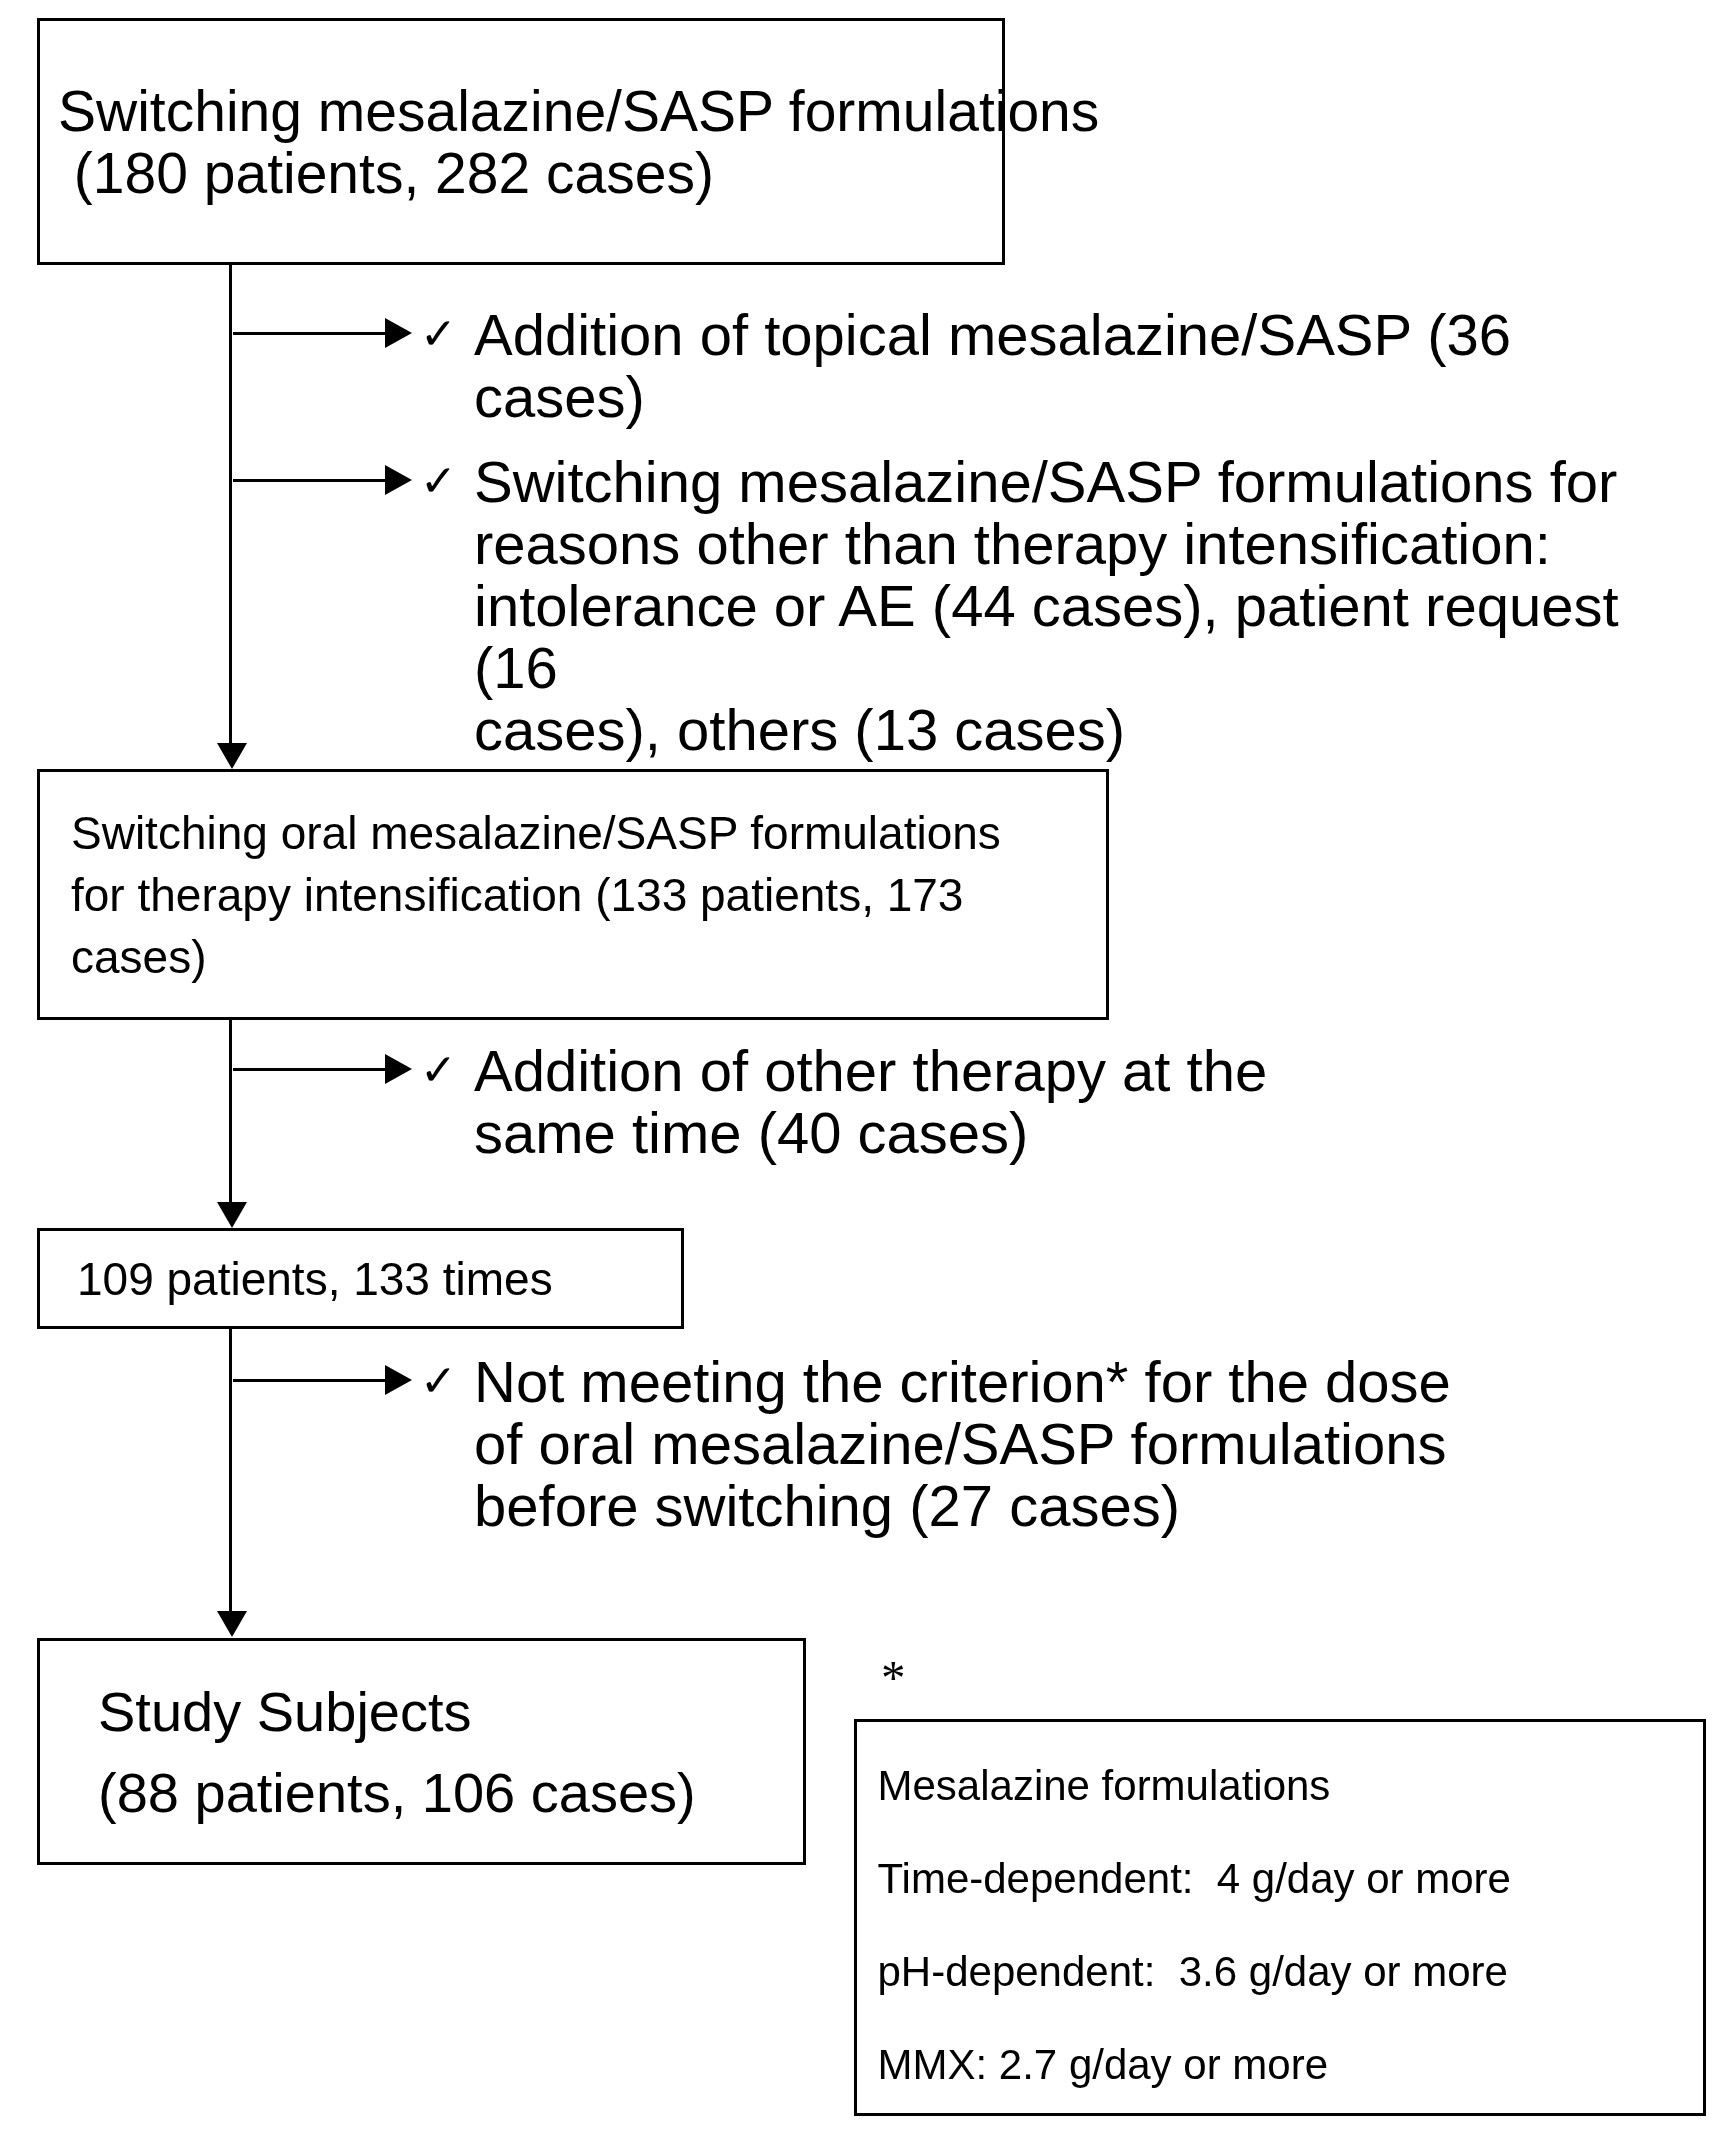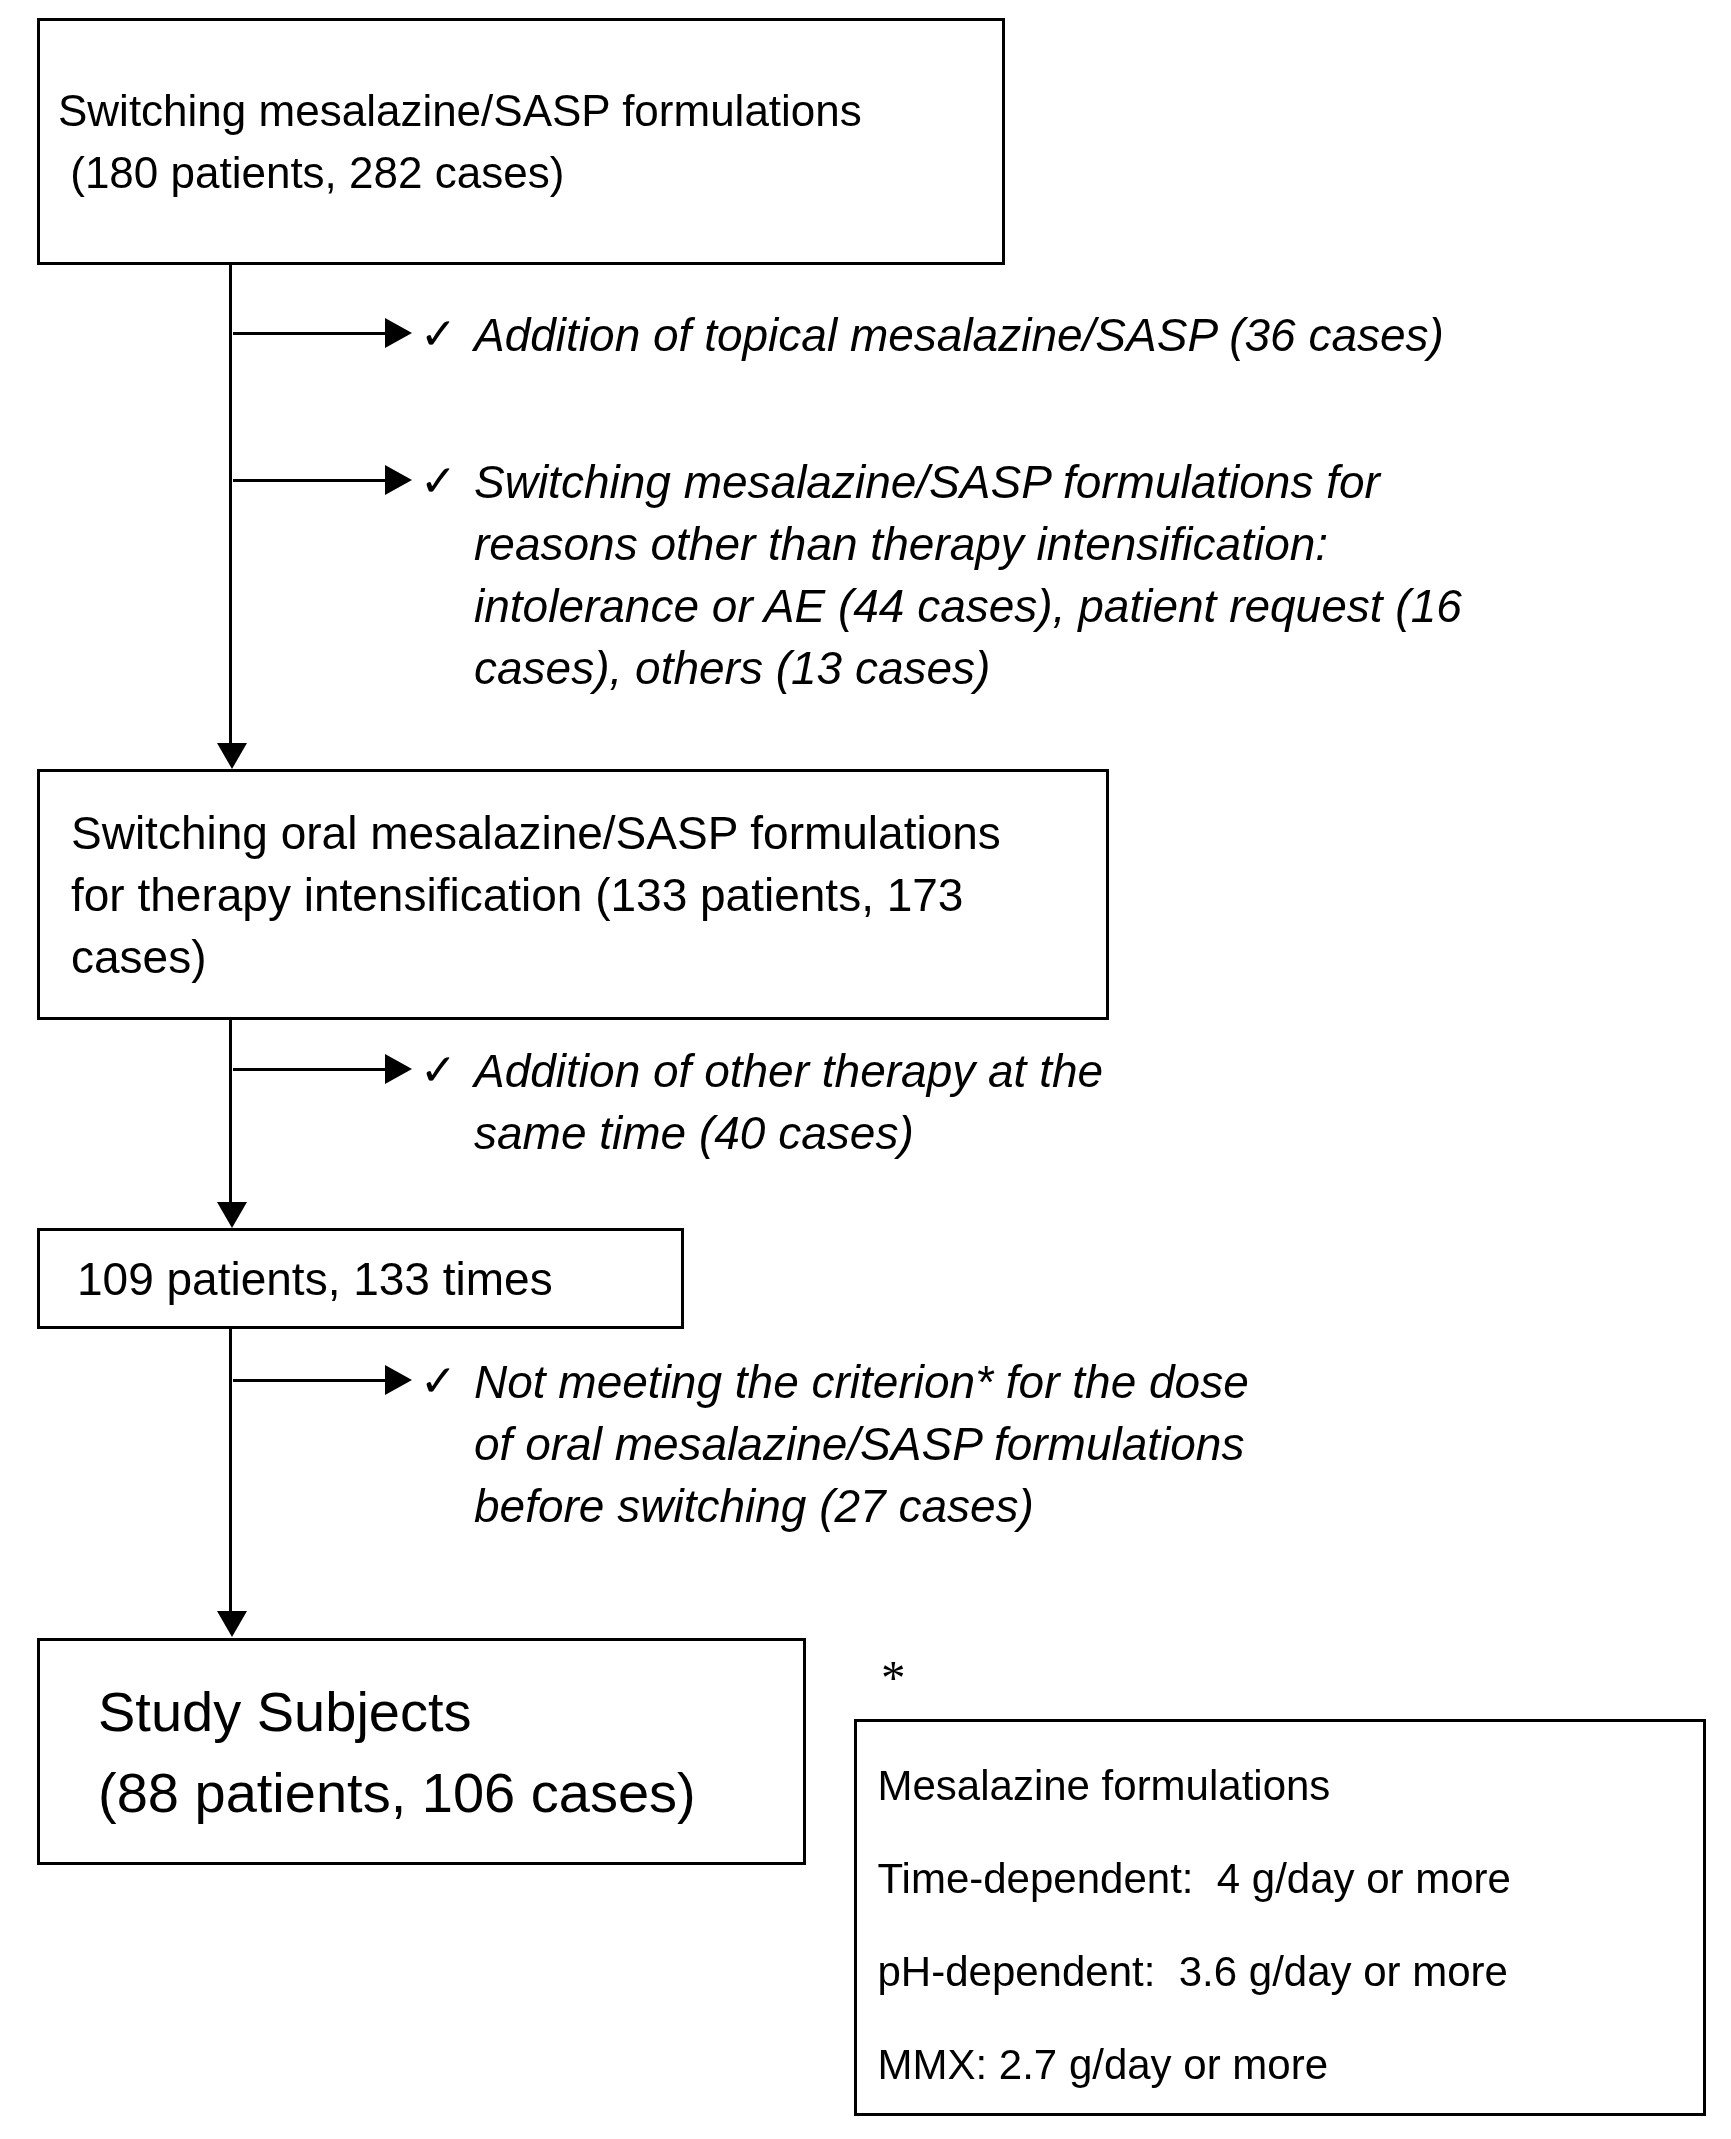--- a/index.html
+++ b/index.html
@@ -26,21 +26,21 @@
     flex-direction:column;
     justify-content:center;
   }
   .box .line{
     display:block;
     white-space:pre;
   }
 
   
   #box-top{ left:37px; top:18px; width:968px; height:247px; padding:0 18px; }
-  #box-top .line{ font-size:44px; line-height:62px; }
+  #box-top .line{ font-size:57px; line-height:62px; }
 
   
   #box-oral{ left:37px; top:769px; width:1072px; height:251px; padding:0 31px; }
   #box-oral .line{ font-size:46px; line-height:62px; }
 
   
   #box-109{ left:37px; top:1228px; width:647px; height:101px; padding:12px 37px; }
   #box-109 .line{ font-size:46px; line-height:62px; }
 
   
@@ -95,24 +95,23 @@
   }
   .bullet .check{
     font-size:44px;
     line-height:60px;
     width:54px;
     flex:0 0 54px;
     text-align:left;
     font-family:"DejaVu Sans",sans-serif;
   }
   .bullet .btext{
-    font-size:46px;
+    font-size:58px;
     line-height:62px;
     white-space:pre-line;
-    font-style:italic;
   }
 </style>
 </head>
 <body>
 
 <div id="page">
 
   <div class="box" id="box-top">
     <span class="line">Switching mesalazine/SASP formulations</span>
     <span class="line"> (180 patients, 282 cases)</span>

